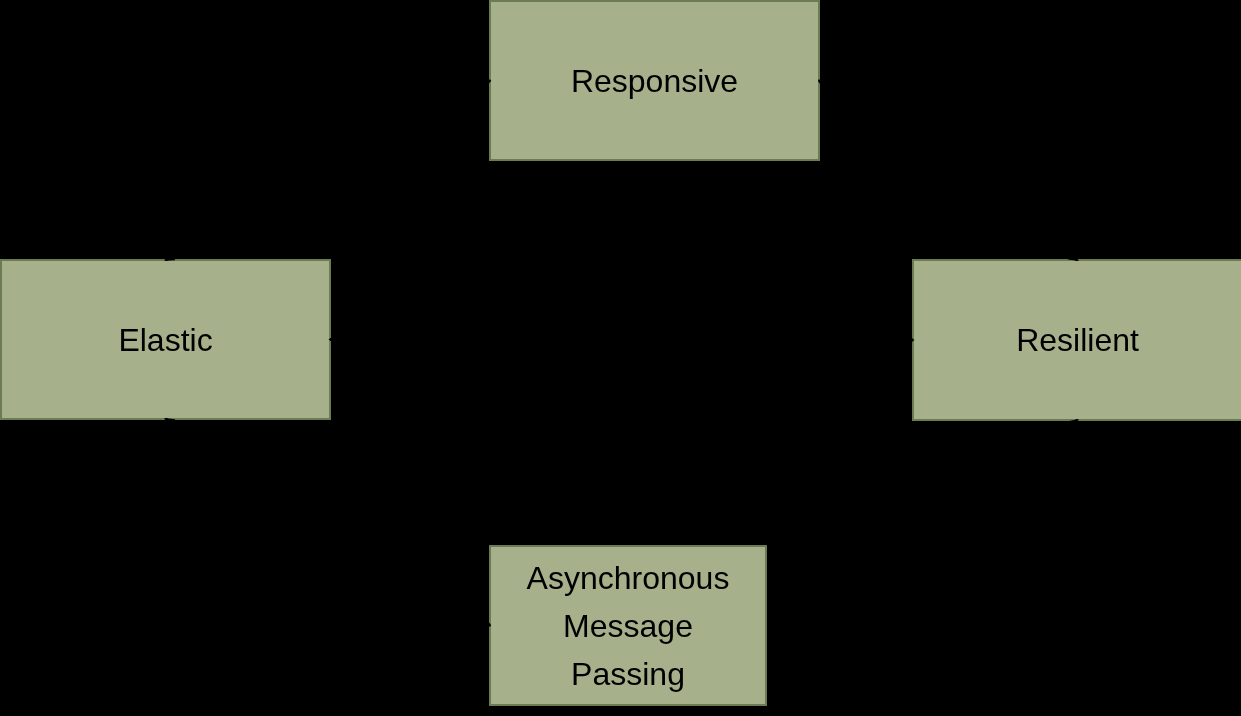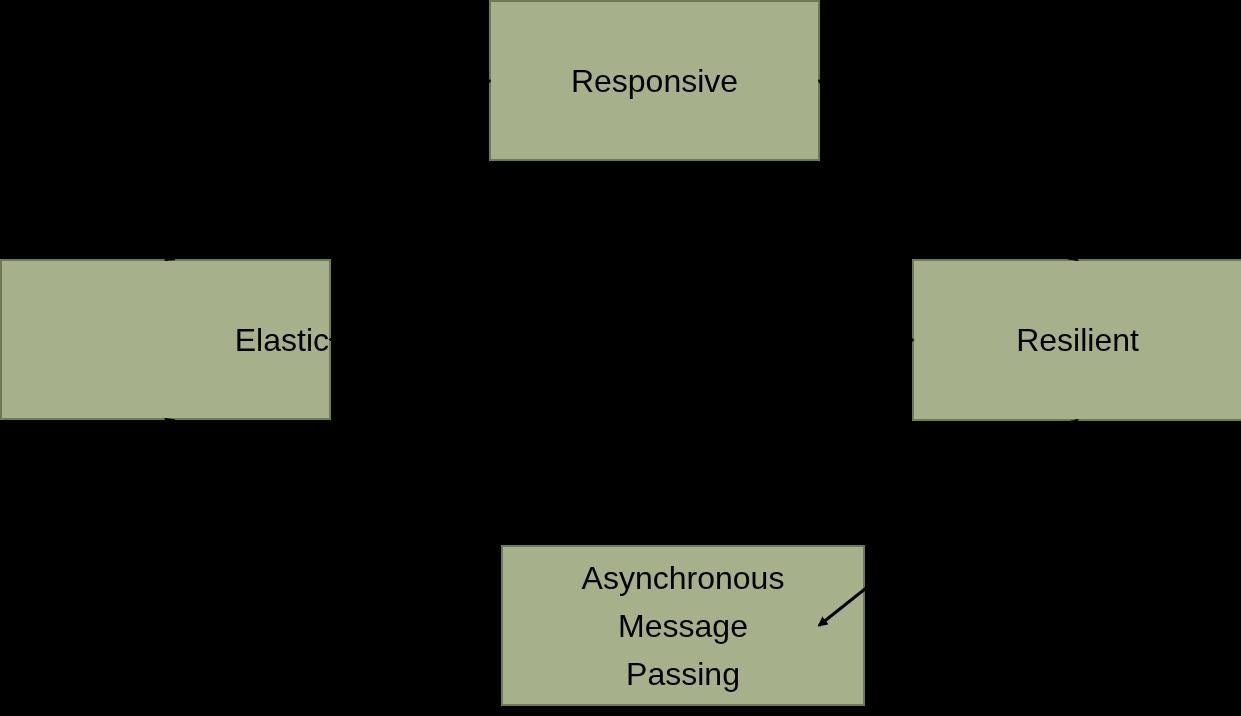--- a/index.html
+++ b/index.html
@@ -24,23 +24,23 @@
     display: flex;
     align-items: center;
     justify-content: center;
     text-align: center;
     color: var(--node-text, #000000);
     font-size: 32px;
     line-height: 48px;
     white-space: pre-line;
   }
   .node-responsive { left: 489px; top: 0px;   width: 331px; height: 161px; }
-  .node-elastic    { left: 0px;   top: 259px; width: 331px; height: 161px; justify-content: flex-end; }
+  .node-elastic    { left: 0px;   top: 259px; width: 331px; height: 161px; }
   .node-resilient  { left: 912px; top: 259px; width: 331px; height: 162px; }
-  .node-async      { left: 489px; top: 545px; width: 364px; height: 161px; margin-left: 12px; }
+  .node-async      { left: 489px; top: 545px; width: 278px; height: 161px; }
   .connector-layer {
     position: absolute;
     left: 0; top: 0;
     width: 1241px;
     height: 716px;
     pointer-events: none;
   }
   .connector-layer line { stroke: var(--connector, #000000); stroke-width: 3; }
   .connector-layer marker path { fill: var(--connector, #000000); }
 </style>

